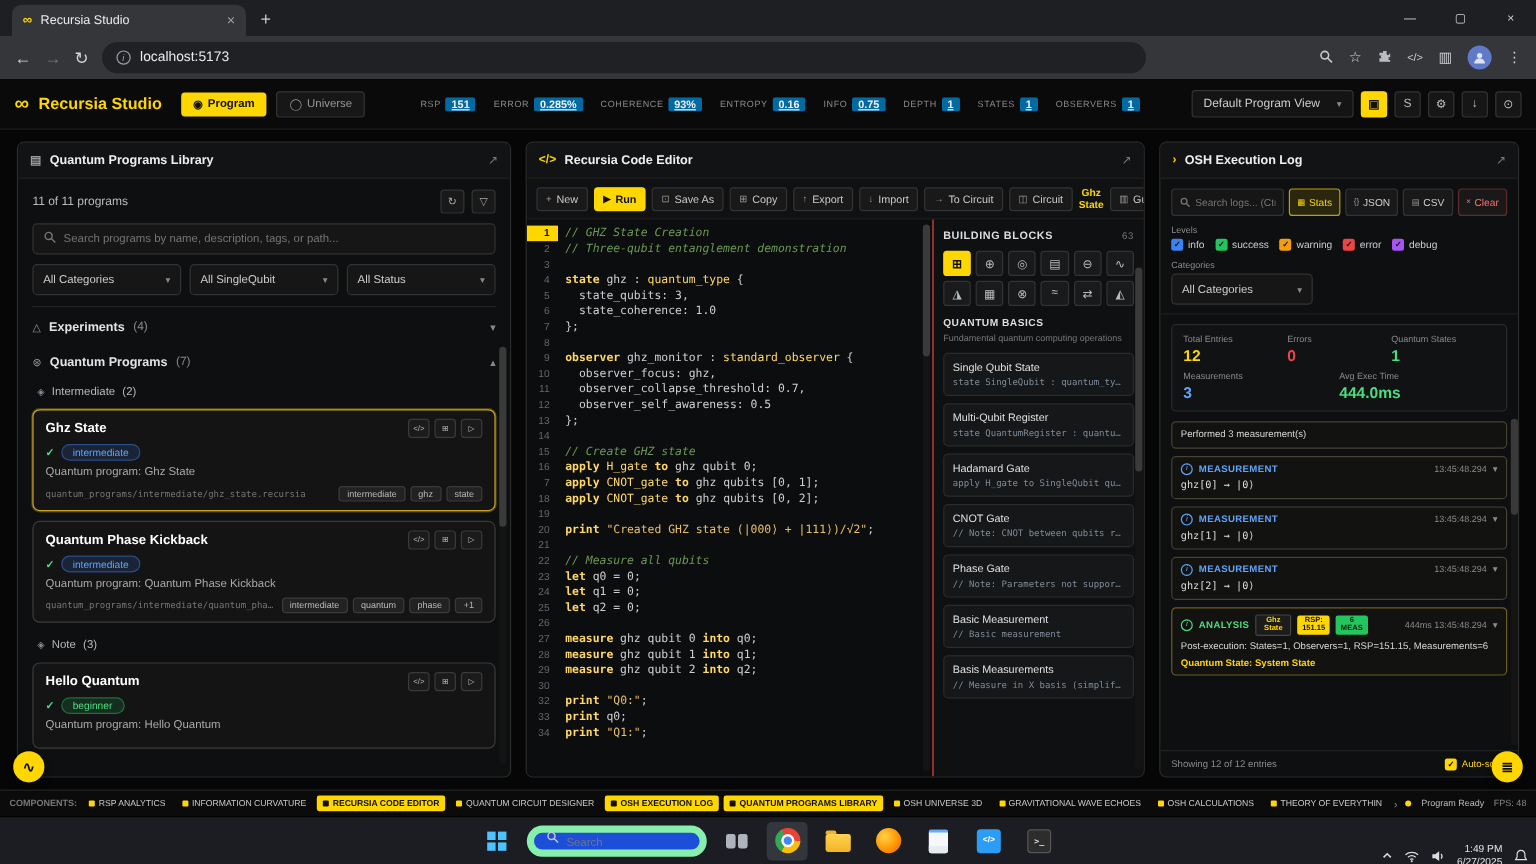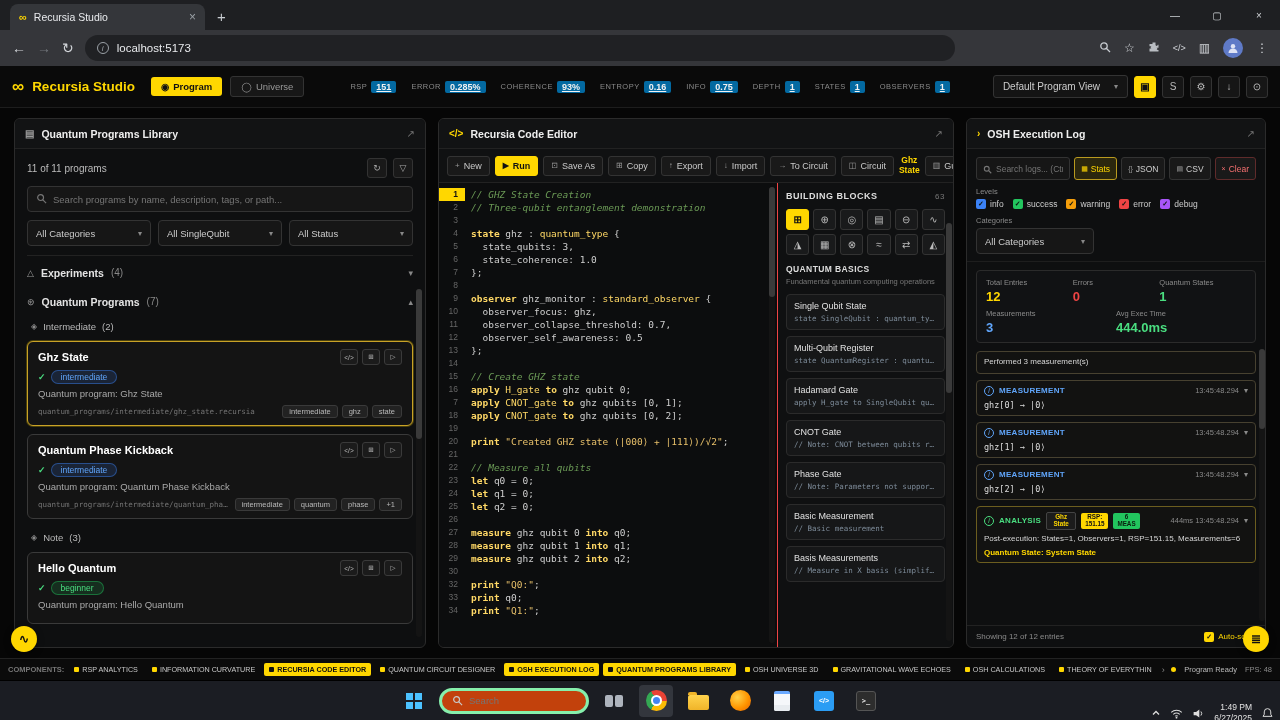--- a/index.html
+++ b/index.html
@@ -191,21 +191,21 @@
 .fab{position:absolute;width:26px;height:26px;border-radius:50%;background:#ffd700;color:#111;display:flex;align-items:center;justify-content:center;font-size:12px;font-weight:bold;bottom:28px;border:none;box-shadow:0 2px 6px rgba(0,0,0,.5)}
 .fab.left{left:11px}
 .fab.right{right:11px}
 
 
 .taskbar{height:40px;background:#1b1d23;display:flex;align-items:center;justify-content:center;gap:8px;position:relative;border-top:1px solid #000}
 .tb-app{width:34px;height:32px;border-radius:4px;display:flex;align-items:center;justify-content:center;background:none;border:none}
 .tb-app.active{background:#33363d}
 .win-ic{display:grid;grid-template-columns:7px 7px;grid-template-rows:7px 7px;gap:2px}
 .win-ic span{background:#4cc2ff}
-.tb-search{width:150px;height:26px;background:#c2410c;border:3px solid #86efac;border-radius:13px;display:flex;align-items:center;gap:6px;padding:0 10px}
+.tb-search{width:150px;height:26px;background:#1d4ed8;border:6px solid #86efac;border-radius:13px;display:flex;align-items:flex-end;gap:6px;padding:0 10px}
 .tb-search input{flex:1;background:none;border:none;color:#c9c9c9;font-size:9.5px;min-width:0}
 .ic-taskview{display:grid;grid-template-columns:8px 8px;gap:2px}
 .ic-taskview span{height:12px;background:#aeb4bd;border-radius:2px}
 .ic-chrome{width:21px;height:21px;border-radius:50%;background:conic-gradient(from -30deg,#ea4335 0 120deg,#fbbc05 0 240deg,#34a853 0 360deg);position:relative}
 .ic-chrome::after{content:"";position:absolute;inset:5px;background:#4285f4;border-radius:50%;border:2px solid #fff}
 .ic-folder{width:21px;height:15px;background:linear-gradient(#ffd34d,#f0b429);border-radius:2px;position:relative;margin-top:3px}
 .ic-folder::before{content:"";position:absolute;top:-3px;left:0;width:9px;height:3px;background:#f0b429;border-radius:2px 2px 0 0}
 .ic-firefox{width:21px;height:21px;border-radius:50%;background:radial-gradient(circle at 35% 35%,#ffd24a,#ff9500 55%,#e66000)}
 .ic-notepad{width:16px;height:20px;background:#f5f7fa;border-radius:2px;border-top:3px solid #6aa9ff;box-shadow:inset 0 -10px 0 -4px #e8ecf0}
 .ic-vscode{width:20px;height:20px;background:#2b9df4;border-radius:3px;color:#fff;font-size:7px;font-weight:bold;display:flex;align-items:center;justify-content:center}

